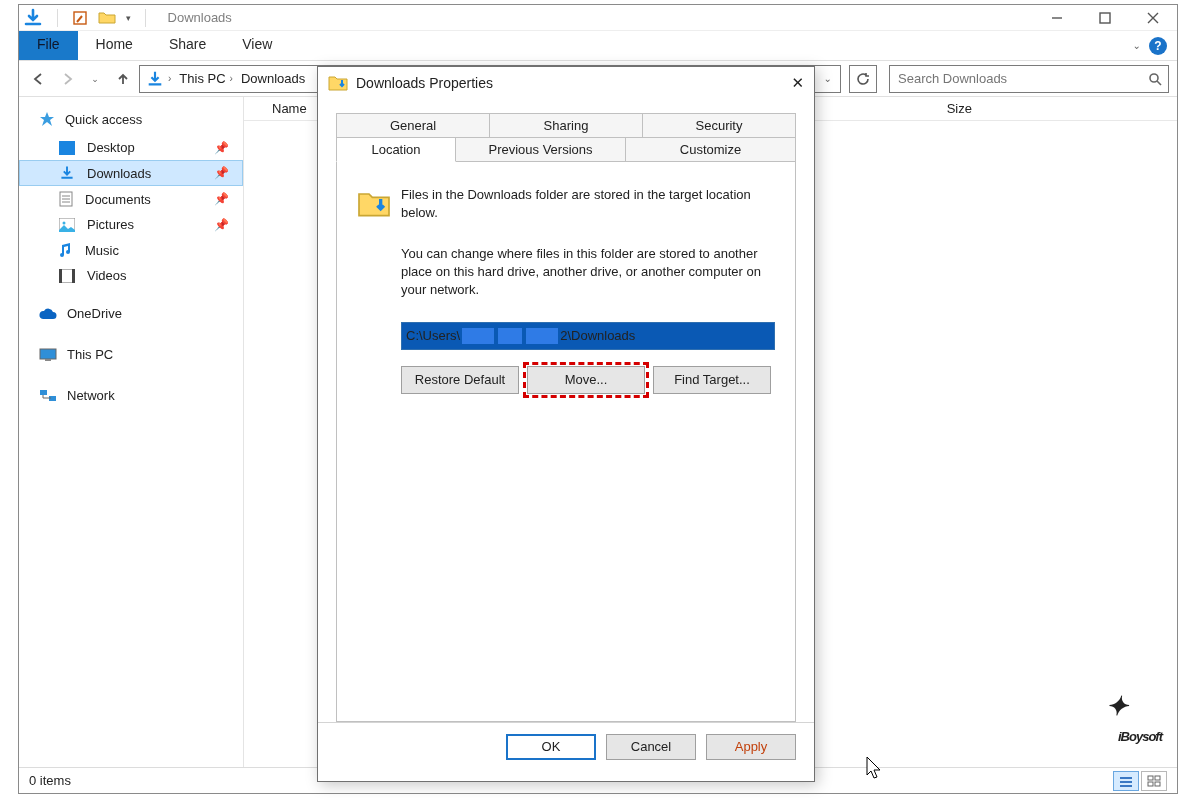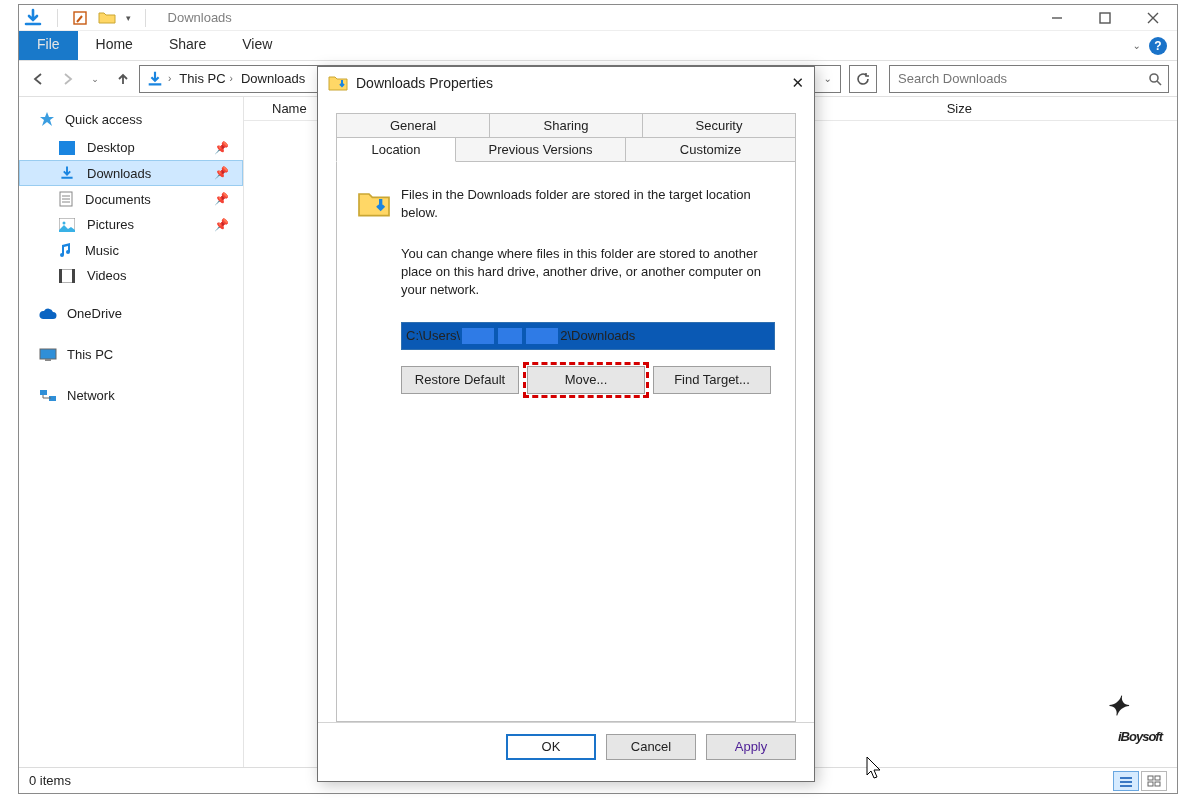--- a/index.html
+++ b/index.html
@@ -24,21 +24,21 @@
   .explorer{position:absolute;left:18px;top:4px;width:1160px;height:790px;border:1px solid var(--win-border);background:#fff;}
   .titlebar{height:26px;display:flex;align-items:center;padding:0 2px;background:#fff;border-bottom:1px solid #eee;}
   .tb-left{display:flex;align-items:center;gap:10px;padding-left:2px;}
   .qat-sep{width:1px;height:18px;background:#dcdcdc;margin:0 4px;}
   .tb-title{margin-left:8px;color:var(--title-grey);font-size:13px;}
   .win-ctrls{margin-left:auto;display:flex;gap:4px;}
   .win-btn{width:44px;height:24px;display:flex;align-items:center;justify-content:center;}
   .win-btn svg{stroke:#555;}
 
   .ribbon{height:30px;display:flex;align-items:stretch;border-bottom:1px solid #e0e0e0;background:#fff;}
-  .file-tab{background:var(--ribbon-blue);color:#e5e5e5;padding:5px 18px;font-size:14px;}
+  .file-tab{background:var(--ribbon-blue);color:#0f172a;padding:5px 18px;font-size:14px;}
   .r-tab{padding:5px 18px;font-size:14px;color:#2a2a2a;}
   .ribbon-right{margin-left:auto;display:flex;align-items:center;gap:8px;padding-right:10px;}
   .chev{color:#666;font-size:10px;}
   .help{width:18px;height:18px;border-radius:50%;background:#1a73c9;color:#fff;display:flex;align-items:center;justify-content:center;font-size:12px;font-weight:bold;}
 
   .navbar{height:36px;display:flex;align-items:center;gap:4px;padding:4px 8px;border-bottom:1px solid #e0e0e0;}
   .nav-btn{width:24px;height:24px;display:flex;align-items:center;justify-content:center;}
   .crumb-box{flex:1;height:28px;border:1px solid var(--field-border);display:flex;align-items:center;padding:0 2px;}
   .crumb-seg{display:flex;align-items:center;gap:4px;padding:0 4px;}
   .crumb-ar{color:#666;font-size:10px;}
@@ -83,21 +83,21 @@
   .intro-text{font-size:13px;line-height:1.35;}
   .desc{margin:24px 0 0 44px;font-size:13px;line-height:1.4;}
   .path-field{margin:22px 0 16px 44px;width:374px;height:28px;border:1px solid #2f6fb0;background:#0a59b4;color:#fff;display:flex;align-items:center;padding:0 4px;font-size:14px;}
   .path-field .redact{display:inline-block;height:16px;background:#2f7be6;margin:0 2px;}
   .btn-row{margin:14px 0 0 44px;display:flex;gap:8px;}
   .d-btn{width:118px;height:28px;background:var(--btn-bg);border:1px solid var(--btn-border);display:flex;align-items:center;justify-content:center;}
   .d-btn.highlight{outline:3px dashed #d40000;outline-offset:1px;}
   .dlg-footer{height:48px;border-top:1px solid #d4d4d4;display:flex;align-items:center;justify-content:flex-end;gap:10px;padding:8px 18px;background:#fff;}
   .f-btn{width:90px;height:26px;border:1px solid var(--btn-border);background:var(--btn-bg);display:flex;align-items:center;justify-content:center;}
   .f-btn.primary{background:#fff;border:2px solid #1a73c9;}
-  .f-btn.disabled{color:#4c1d95;}
+  .f-btn.disabled{color:#c2410c;}
 
   
   svg{display:block;}
 
   
   .brand{position:absolute;right:38px;bottom:50px;font-size:40px;font-weight:800;font-style:italic;color:var(--brand-blue);letter-spacing:-1px;}
   .brand .fl{position:absolute;left:-12px;top:-14px;font-size:26px;}
 
   
   .cursor{position:absolute;left:866px;top:756px;}

